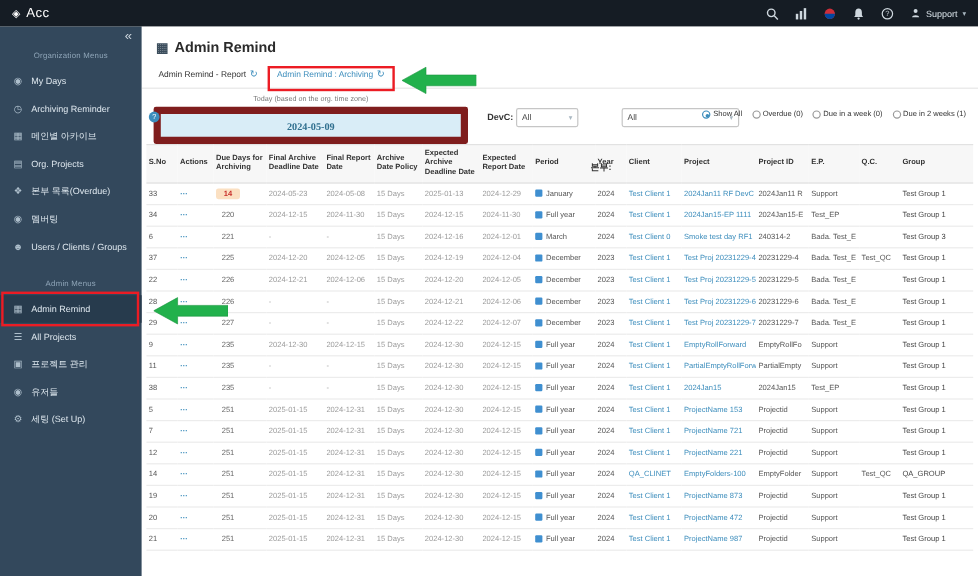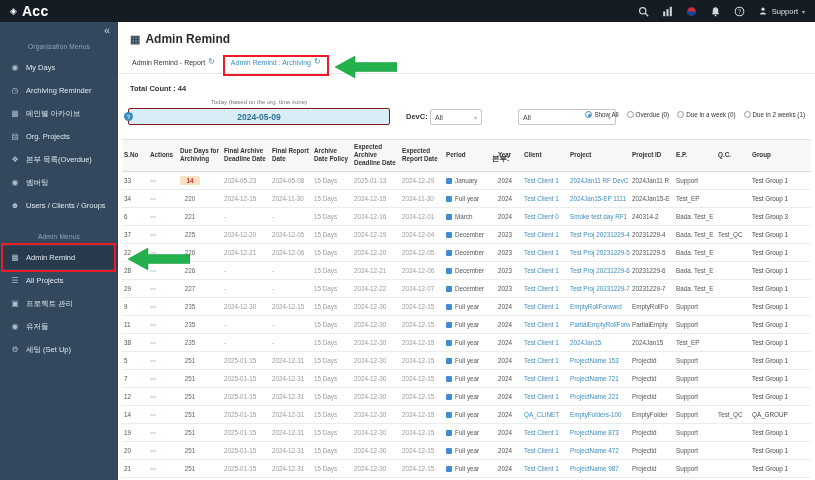--- a/index.html
+++ b/index.html
@@ -9,21 +9,21 @@
   }
   *{margin:0;padding:0;box-sizing:border-box;}
   html,body{width:815px;height:480px;overflow:hidden;background:#fff;
     font-family:"Liberation Sans", sans-serif;position:relative;}
 
   
   .topbar{position:absolute;left:0;top:0;width:815px;height:22px;background:var(--topbar-bg);
     display:flex;align-items:center;z-index:5;color:#e8eef3;}
   .logo{display:flex;align-items:center;gap:5px;padding-left:10px;width:118px;cursor:pointer;}
   .logo-mark{color:#fff;font-size:9px;line-height:1;}
-  .logo-text{color:#fff;font-size:14px;font-weight:bold;letter-spacing:.3px;text-align:right;}
+  .logo-text{color:#fff;font-size:11px;font-weight:normal;letter-spacing:.3px;text-align:right;}
   .topbar-right{margin-left:auto;display:flex;align-items:center;gap:13px;padding-right:10px;}
   .tb-icon{display:flex;align-items:center;cursor:pointer;}
   .support{display:flex;align-items:center;gap:4px;font-size:7.5px;color:#dbe4ea;cursor:pointer;}
   .caret{font-size:6px;color:#aab8c2;}
 
   
   .sidebar{position:absolute;left:0;top:22px;width:118px;height:458px;background:var(--sidebar-bg);z-index:4;}
   .sb-collapse{position:absolute;right:8px;top:3px;color:#cfd8e0;font-size:11px;cursor:pointer;line-height:1;}
   .sb-section{height:34px;display:flex;align-items:flex-end;justify-content:center;
     color:#90a6b9;font-size:6.5px;padding-bottom:6px;letter-spacing:.2px;}
@@ -42,23 +42,23 @@
     margin-top:4px;border-bottom:1px solid #e6e6e6;}
   .tab{display:flex;align-items:center;gap:3px;font-size:7px;color:#333;
     padding:0 4px 7px 4px;cursor:pointer;white-space:nowrap;}
   .tab.active{color:var(--accent);}
   .refresh{font-size:8px;color:var(--accent);line-height:1;}
   .total-count{margin:10px 0 0 12px;font-size:7.5px;color:#333;font-weight:bold;}
 
   
   .filter-row{position:relative;height:34px;margin:6px 10px 0 10px;}
   .today-label{position:absolute;left:0;top:0;width:262px;text-align:center;font-size:6px;color:#777;}
-  .today-box{position:absolute;left:0;top:9px;width:262px;height:17px;background:var(--today-bg);
-    border:1px solid #7f1d1d;border-radius:2px;display:flex;align-items:center;justify-content:center;
-    font-size:8.5px;font-weight:bold;color:#31708f;}
+  .today-box{position:absolute;left:0;top:9px;width:262px;height:31px;background:var(--today-bg);
+    border:6px solid #7f1d1d;border-radius:2px;display:flex;align-items:center;justify-content:center;
+    font-size:8.5px;font-weight:bold;color:#31708f;font-family:Liberation Serif, serif;}
   .info-icon{position:absolute;left:-4px;top:13px;width:9px;height:9px;border-radius:50%;
     background:var(--accent);color:#fff;font-size:6px;display:flex;align-items:center;
     justify-content:center;cursor:pointer;z-index:2;}
   .flt-label{position:absolute;top:13px;font-size:7.5px;font-weight:bold;color:#333;}
   .yl{left:278px;} .dl{left:364px;margin-top:42px;}
   .select{position:absolute;top:10px;height:16px;border:1px solid #c6c6c6;border-radius:2px;
     background:#fff;display:flex;align-items:center;justify-content:space-between;
     padding:0 4px;font-size:7px;color:#444;cursor:pointer;}
   .ys{left:302px;width:52px;} .ds{left:390px;width:98px;}
   .radio-group{position:absolute;right:0;top:12px;display:flex;gap:8px;white-space:nowrap;}
@@ -210,21 +210,20 @@
       <div class="tab">
         <span class="tab-label">Admin Remind - Report</span>
         <span class="refresh">↻</span>
       </div>
       <div class="tab active">
         <span class="tab-label">Admin Remind : Archiving</span>
         <span class="refresh">↻</span>
       </div>
     </div>
 
-  <div class="total-count">Total Count : 44</div>
 
   <div class="filter-row">
     <div class="today-label">Today (based on the org. time zone)</div>
     <div class="today-box">2024-05-09</div>
     <div class="info-icon">?</div>
     <span class="flt-label yl">DevC:</span>
     <div class="select ys">
       <span>All</span>
       <span class="caret">▾</span>
     </div>

